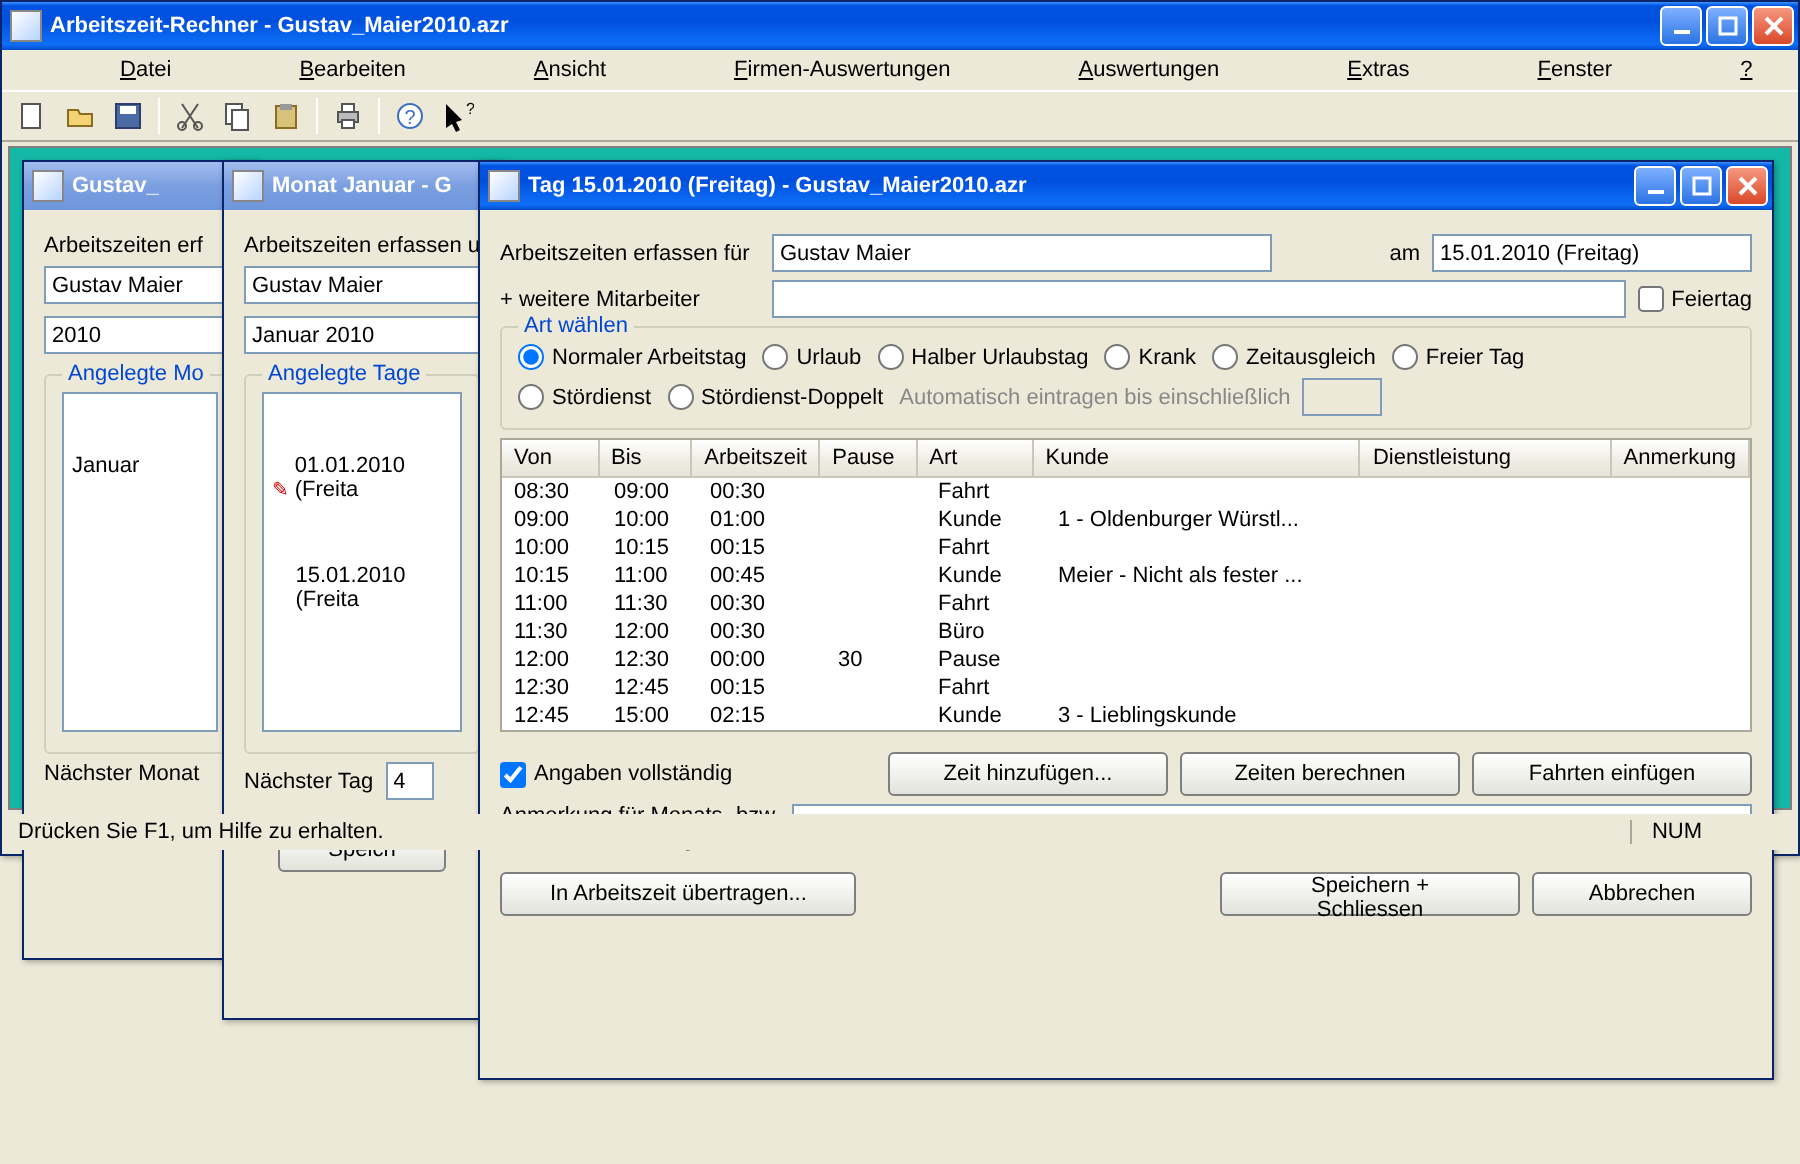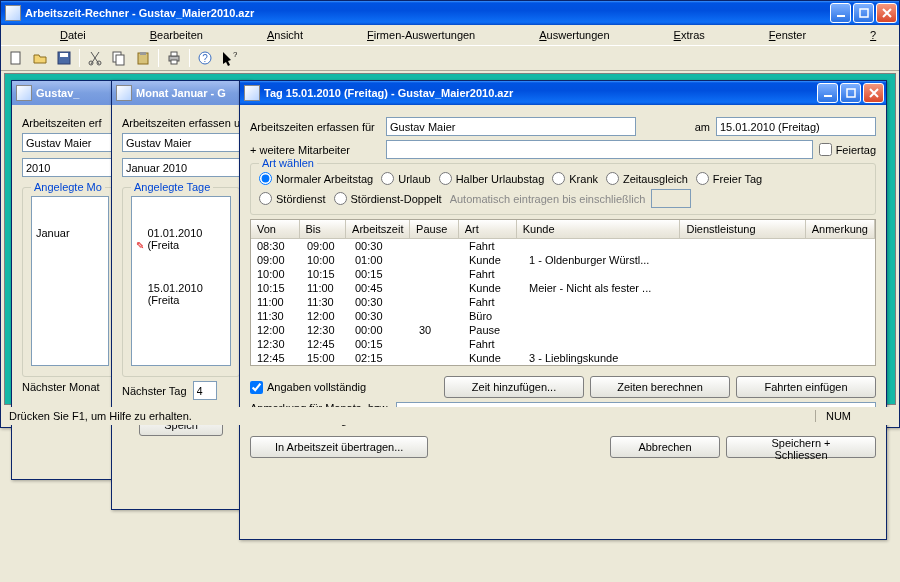--- a/index.html
+++ b/index.html
@@ -427,22 +427,22 @@
           <div style="width:140px">
             <div>Anmerkung für Monats- bzw.</div>
             <div>Wochenauswertung</div>
           </div>
           <input class="text-input" style="flex: 1 1 0%;" value="">
         </div>
 
         <div class="frm-row" style="margin-top:10px">
           <button class="btn">In Arbeitszeit übertragen...</button>
           <span style="flex:1"></span>
+          <button class="btn" style="width:150px">Speichern + Schliessen</button>
           <button class="btn" style="width:110px">Abbrechen</button>
-          <button class="btn" style="width:150px">Speichern + Schliessen</button>
         </div>
       </div>
     </div>
 
   </div>
 
   <div class="statusbar">
     <span>Drücken Sie F1, um Hilfe zu erhalten.</span>
     <span class="sb-spacer"></span>
     <span class="sb-cell">NUM</span>

